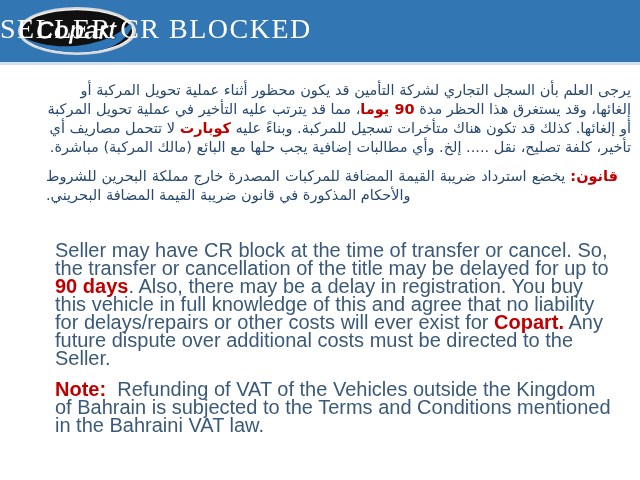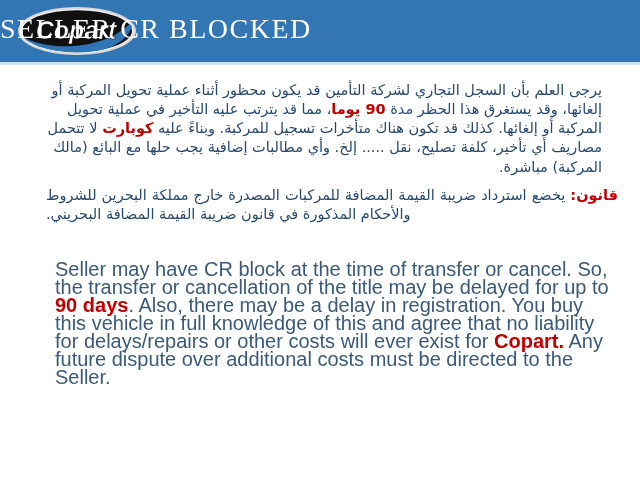--- a/index.html
+++ b/index.html
@@ -34,21 +34,21 @@
   }
   
   .arabic-block{
     direction:rtl;
     color:var(--arabic-text,#27496d);
     font-family:"DejaVu Sans",sans-serif;
     font-size:14.5px;
     line-height:1.32;
   }
   .arabic-main{
-    margin:16px 38px 0 46px;
+    margin:16px 9px 0 46px;
     text-align:right;
   }
   .arabic-note{
     margin:9px 22px 0 46px;
     text-align:justify;
     text-align-last:left;
   }
   
   .english-block{
     color:var(--english-text,#3a5a78);
@@ -89,15 +89,16 @@
     <div class="header-title">SELLER CR BLOCKED</div>
   </div>
 
   <div class="arabic-block">
     <p class="arabic-main"><span>يرجى العلم بأن السجل التجاري لشركة التأمين قد يكون محظور أثناء عملية تحويل المركبة أو إلغائها، وقد يستغرق هذا الحظر مدة </span><span class="accent">90 يوما</span><span>، مما قد يترتب عليه التأخير في عملية تحويل المركبة أو إلغائها. كذلك قد تكون هناك متأخرات تسجيل للمركبة. وبناءً عليه </span><span class="accent">كوبارت</span><span> لا تتحمل مصاريف أي تأخير، كلفة تصليح، نقل ..... إلخ. وأي مطالبات إضافية يجب حلها مع البائع (مالك المركبة) مباشرة.</span></p>
     <p class="arabic-note"><span class="accent">قانون:</span><span> يخضع استرداد ضريبة القيمة المضافة للمركبات المصدرة خارج مملكة البحرين للشروط والأحكام المذكورة في قانون ضريبة القيمة المضافة البحريني.</span></p>
   </div>
 
   <div class="english-block">
     <p class="english-main"><span>Seller may have CR block at the time of transfer or cancel. So, the transfer or cancellation of the title may be delayed for up to </span><span class="accent">90 days</span><span>. Also, there may be a delay in registration. You buy this vehicle in full knowledge of this and agree that no liability for delays/repairs or other costs will ever exist for </span><span class="accent">Copart.</span><span> Any future dispute over additional costs must be directed to the Seller.</span></p>
+    <p class="english-note"><span class="accent">Note:</span><span>&nbsp; Refunding of VAT of the Vehicles outside the Kingdom of Bahrain is subjected to the Terms and Conditions mentioned in the Bahraini VAT law.</span></p>
   </div>
 
 </div>
 
 </body></html>

